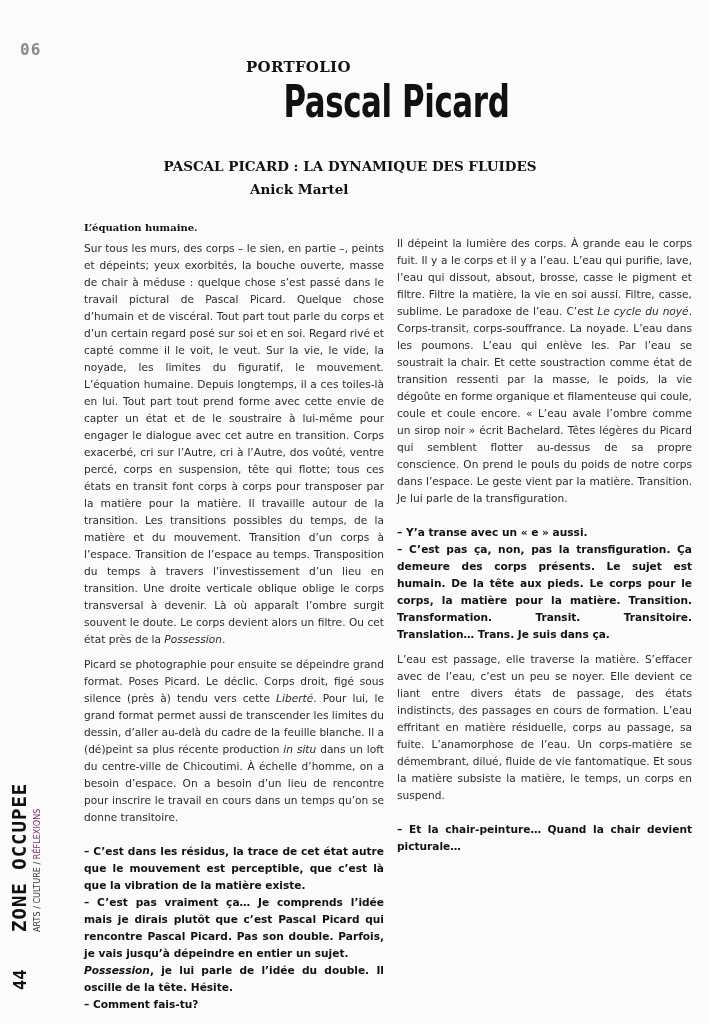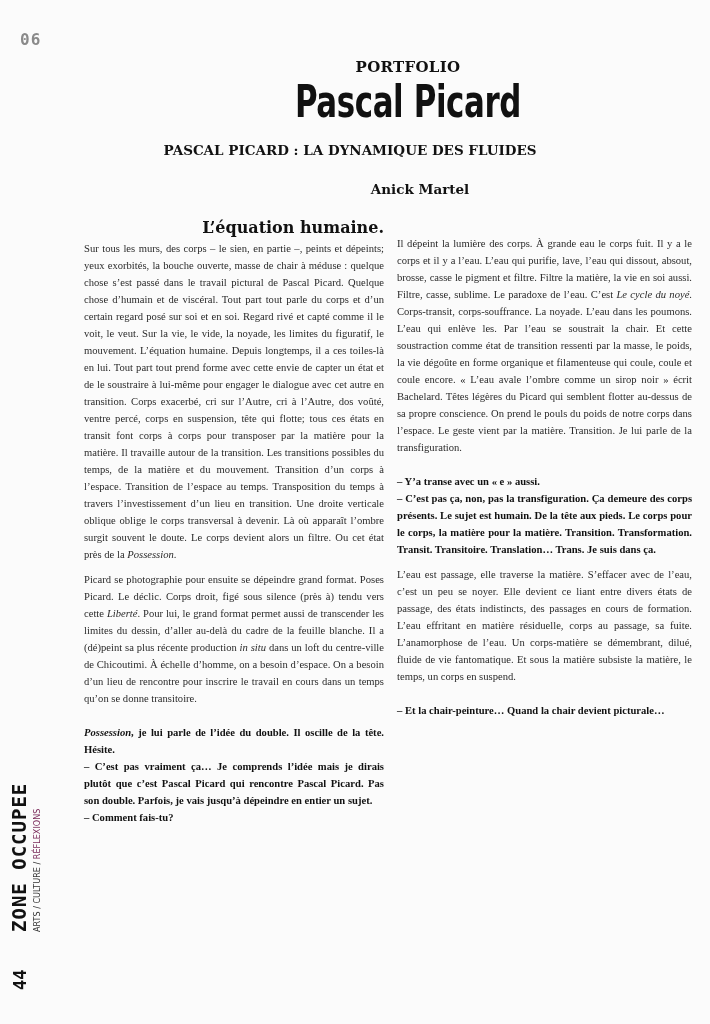--- a/index.html
+++ b/index.html
@@ -1,27 +1,27 @@
 <!DOCTYPE html>
 <html><head>
 <meta charset="utf-8">
 <style>
   html, body { margin:0; padding:0; }
   body { width:710px; height:1024px; background:#fbfbfb; position:relative; overflow:hidden; color:#1e1e1e; }
-  .section-num { position:absolute; left:20px; top:30px; font-family:"DejaVu Sans Mono", monospace; font-size:16px; color:#8a8a8a; letter-spacing:1px; font-weight:bold; }
-  .header { position:absolute; left:238px; width:340px; top:58px; text-align:center; }
+  .section-num { position:absolute; left:20px; top:40px; font-family:"DejaVu Sans Mono", monospace; font-size:16px; color:#8a8a8a; letter-spacing:1px; font-weight:bold; }
+  .header { position:absolute; left:246px; width:340px; top:58px; }
   .kicker { font-family:"DejaVu Serif", serif; font-weight:bold; font-size:15px; letter-spacing:0.3px; color:#111; }
   .title { font-family:"DejaVu Sans Condensed","DejaVu Sans", sans-serif; font-weight:bold; font-size:44px; line-height:48px; transform:scaleX(0.78); letter-spacing:-0.5px; color:#111; margin-top:2px; }
-  .subtitle { position:absolute; left:120px; width:460px; top:142px; text-align:center; font-family:"DejaVu Serif", serif; font-weight:bold; font-size:13.5px; color:#111; }
-  .author { position:absolute; left:250px; width:340px; top:181px; text-align:center; font-family:"DejaVu Serif", serif; font-weight:bold; font-size:13.5px; color:#111; }
+  .subtitle { position:absolute; left:120px; width:460px; top:158px; text-align:center; font-family:"DejaVu Serif", serif; font-weight:bold; font-size:13.5px; color:#111; }
+  .author { position:absolute; left:250px; width:340px; top:181px; font-family:"DejaVu Serif", serif; font-weight:bold; font-size:13.5px; color:#111; }
   .col { position:absolute; font-family:"DejaVu Sans", sans-serif; font-size:10.6px; line-height:17px; color:#2a2a2a; text-align:justify; }
   .col-left { left:84px; width:300px; top:218px; }
   .col-right { left:397px; width:295px; top:235px; }
-  .col p { margin:0;font-family:Liberation Serif, serif; }
-  .h { font-family:"DejaVu Serif", serif; font-weight:bold; font-size:16px; line-height:20px; color:#111; margin:0 0 2px 0; text-align:right; }
+  .col p { margin:0; }
+  .h { font-family:"DejaVu Serif", serif; font-weight:bold; font-size:10px; line-height:20px; color:#111; margin:0 0 2px 0; text-align:left; }
   .b { font-weight:bold; color:#111; }
   .gap { height:17px; }
   .gap-s { height:8px; }
   .side { position:absolute; left:8px; top:990px; width:200px; height:45px; transform-origin:0 0; transform:rotate(-90deg); }
   .zone { font-family:"DejaVu Sans Mono", monospace; font-weight:bold; font-size:19px; color:#111; letter-spacing:1px; white-space:nowrap; position:absolute; left:58px; top:0; }
   .zone-sub { font-family:"DejaVu Sans Condensed","DejaVu Sans", sans-serif; font-size:9px; color:#333; white-space:nowrap; position:absolute; left:58px; top:24px; }
   .zone-sub .acc { color:#7a2a5a; }
   .pagenum { position:absolute; left:0; top:2px; font-family:"DejaVu Sans Mono", monospace; font-weight:bold; font-size:17px; color:#111; }
 </style>
 </head>
@@ -35,22 +35,23 @@
 </div>
 <div class="subtitle">PASCAL PICARD : LA DYNAMIQUE DES FLUIDES</div>
 <div class="author">Anick Martel</div>
 
 <div class="col col-left">
   <h3 class="h">L’équation humaine.</h3>
   <p><span>Sur tous les murs, des corps – le sien, en partie –, peints et dépeints; yeux exorbités, la bouche ouverte, masse de chair à méduse : quelque chose s’est passé dans le travail pictural de Pascal Picard. Quelque chose d’humain et de viscéral. Tout part tout parle du corps et d’un certain regard posé sur soi et en soi. Regard rivé et capté comme il le voit, le veut. Sur la vie, le vide, la noyade, les limites du figuratif, le mouvement. L’équation humaine. Depuis longtemps, il a ces toiles-là en lui. Tout part tout prend forme avec cette envie de capter un état et de le soustraire à lui-même pour engager le dialogue avec cet autre en transition. Corps exacerbé, cri sur l’Autre, cri à l’Autre, dos voûté, ventre percé, corps en suspension, tête qui flotte; tous ces états en transit font corps à corps pour transposer par la matière pour la matière. Il travaille autour de la transition. Les transitions possibles du temps, de la matière et du mouvement. Transition d’un corps à l’espace. Transition de l’espace au temps. Transposition du temps à travers l’investissement d’un lieu en transition. Une droite verticale oblique oblige le corps transversal à devenir. Là où apparaît l’ombre surgit souvent le doute. Le corps devient alors un filtre. Ou cet état près de la </span><em>Possession</em><span>.</span></p>
   <div class="gap-s"></div>
   <p><span>Picard se photographie pour ensuite se dépeindre grand format. Poses Picard. Le déclic. Corps droit, figé sous silence (près à) tendu vers cette </span><em>Liberté</em><span>. Pour lui, le grand format permet aussi de transcender les limites du dessin, d’aller au-delà du cadre de la feuille blanche. Il a (dé)peint sa plus récente production </span><em>in situ</em><span> dans un loft du centre-ville de Chicoutimi. À échelle d’homme, on a besoin d’espace. On a besoin d’un lieu de rencontre pour inscrire le travail en cours dans un temps qu’on se donne transitoire.</span></p>
   <div class="gap"></div>
+  <p class="b">– C’est dans les résidus, la trace de cet état autre que le mouvement est perceptible, que c’est là que la vibration de la matière existe.</p>
+  <p class="b">– C’est pas vraiment ça… Je comprends l’idée mais je dirais plutôt que c’est Pascal Picard qui rencontre Pascal Picard. Pas son double. Parfois, je vais jusqu’à dépeindre en entier un sujet.</p>
   <p class="b"><em>Possession</em><span>, je lui parle de l’idée du double. Il oscille de la tête. Hésite.</span></p>
-  <p class="b">– C’est pas vraiment ça… Je comprends l’idée mais je dirais plutôt que c’est Pascal Picard qui rencontre Pascal Picard. Pas son double. Parfois, je vais jusqu’à dépeindre en entier un sujet.</p>
   <p class="b">– Comment fais-tu?</p>
 
 </div>
 
 <div class="col col-right">
   <p><span>Il dépeint la lumière des corps. À grande eau le corps fuit. Il y a le corps et il y a l’eau. L’eau qui purifie, lave, l’eau qui dissout, absout, brosse, casse le pigment et filtre. Filtre la matière, la vie en soi aussi. Filtre, casse, sublime. Le paradoxe de l’eau. C’est </span><em>Le cycle du noyé</em><span>. Corps-transit, corps-souffrance. La noyade. L’eau dans les poumons. L’eau qui enlève les. Par l’eau se soustrait la chair. Et cette soustraction comme état de transition ressenti par la masse, le poids, la vie dégoûte en forme organique et filamenteuse qui coule, coule et coule encore. « L’eau avale l’ombre comme un sirop noir » écrit Bachelard. Têtes légères du Picard qui semblent flotter au-dessus de sa propre conscience. On prend le pouls du poids de notre corps dans l’espace. Le geste vient par la matière. Transition. Je lui parle de la transfiguration.</span></p>
   <div class="gap"></div>
   <p class="b">– Y’a transe avec un « e » aussi.</p>
   <p class="b">– C’est pas ça, non, pas la transfiguration. Ça demeure des corps présents. Le sujet est humain. De la tête aux pieds. Le corps pour le corps, la matière pour la matière. Transition. Transformation. Transit. Transitoire. Translation… Trans. Je suis dans ça.</p>
   <div class="gap-s"></div>

